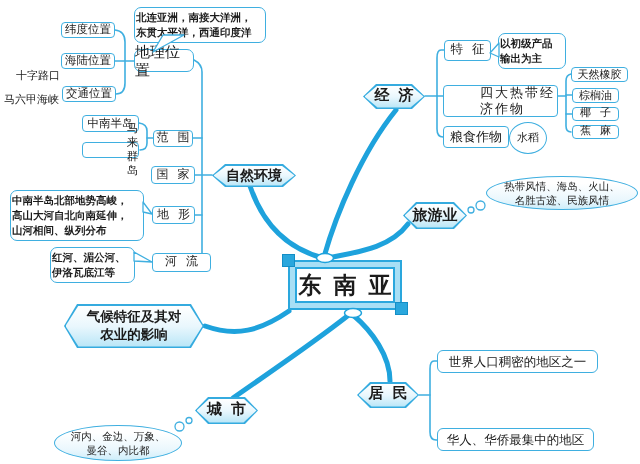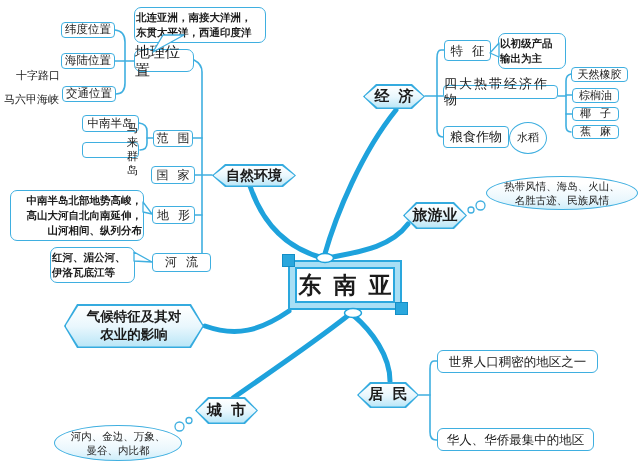--- a/index.html
+++ b/index.html
@@ -16,21 +16,21 @@
          background:linear-gradient(180deg,#ffffff 20%,#eaf7fd 70%,#cfeefa 100%);
          display:flex;align-items:center;justify-content:center;text-align:center;
          font-size:10.5px;line-height:1.35;white-space:pre-line;}
   .hex{position:absolute;z-index:3;}
   .hx{position:absolute;clip-path:polygon(0 50%,13px 0,calc(100% - 13px) 0,100% 50%,calc(100% - 13px) 100%,13px 100%);}
   .hx-b{inset:0;background:#35ABDF;}
   .hx-f{inset:1.5px;background:linear-gradient(180deg,#ffffff 0%,#e9f7fd 50%,#b9e6f7 100%);}
   .hx-t{position:absolute;inset:0;z-index:2;display:flex;align-items:center;justify-content:center;
         font-weight:600;font-size:15px;text-align:center;white-space:pre-line;line-height:1.3;}
   .plain{position:absolute;z-index:3;font-size:11px;}
-  .gap2{letter-spacing:9px;margin-right:-9px;}
+  .gap2{letter-spacing:9px;margin-right:-9px;font-family:Liberation Mono, monospace;}
   .gap1{letter-spacing:2px;margin-right:-2px;}
   #centerBox{position:absolute;z-index:4;left:288px;top:260px;width:114px;height:50px;background:#fff;
              border:2px solid #2AA7DD;box-sizing:border-box;
              box-shadow:inset 0 0 0 5px #A8DFF5, inset 0 0 0 7px #2AA7DD;
              display:flex;align-items:center;justify-content:center;}
   #centerBox span{font-family:"DejaVu Serif","Liberation Serif",serif;font-weight:700;font-size:23px;
                   letter-spacing:12px;margin-right:-12px;}
   .handle{position:absolute;z-index:5;width:13px;height:13px;background:#2AA7DD;border:1px solid #148ec6;box-sizing:border-box;}
 </style>
 </head>
@@ -94,21 +94,21 @@
     </div>
   <div class="nd" style="left:153px;top:130px;width:40px;height:17px;font-size:12px;">
       <span class="gap2">范围</span>
     </div>
   <div class="nd" style="left:151px;top:166px;width:44px;height:18px;font-size:12px;">
       <span class="gap2">国家</span>
     </div>
   <div class="nd" style="left:152px;top:206px;width:43px;height:18px;font-size:12px;">
       <span class="gap2">地形</span>
     </div>
-  <div class="note" style="left:10px;top:190px;width:134px;text-align:right;">中南半岛北部地势高峻，
+  <div class="note" style="left:10px;top:190px;width:134px;">中南半岛北部地势高峻，
 高山大河自北向南延伸，
 山河相间、纵列分布</div>
   <div class="nd" style="left:152px;top:253px;width:59px;height:19px;font-size:12px;">
       <span class="gap2">河流</span>
     </div>
   <div class="note" style="left:50px;top:247px;width:85px;">红河、湄公河、
 伊洛瓦底江等</div>
 
   <div class="hex" style="left:212px;top:164px;width:84px;height:23px;">
     <div class="hx hx-b"></div>
@@ -119,21 +119,21 @@
   <div class="hex" style="left:363px;top:84px;width:62px;height:25px;">
     <div class="hx hx-b"></div>
       <div class="hx hx-f"></div>
     <div class="hx-t"><span class="gap2">经济</span></div>
   </div>
   <div class="nd" style="left:444px;top:40px;width:47px;height:21px;font-size:12.5px;">
       <span class="gap2">特征</span>
     </div>
   <div class="note" style="left:498px;top:33px;width:68px;">以初级产品
 输出为主</div>
-  <div class="nd" style="left:443px;top:85px;width:115px;height:14px;font-size:13px;">
+  <div class="nd" style="left:443px;top:85px;width:115px;height:32px;font-size:13px;padding-left:36px;">
       <span class="gap1">四大热带经济作物</span>
     </div>
   <div class="nd" style="left:571px;top:67px;width:57px;height:15px;font-size:11px;">
       <span>天然橡胶</span>
     </div>
   <div class="nd" style="left:572px;top:88px;width:47px;height:15px;font-size:11px;">
       <span>棕榈油</span>
     </div>
   <div class="nd" style="left:572px;top:107px;width:47px;height:14px;font-size:11px;">
       <span class="gap2">椰子</span>

